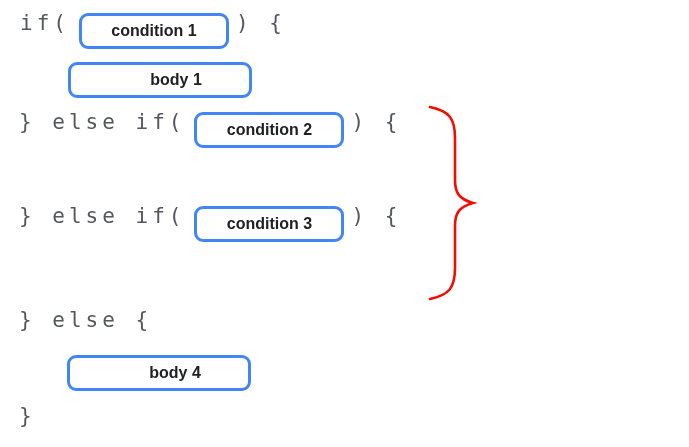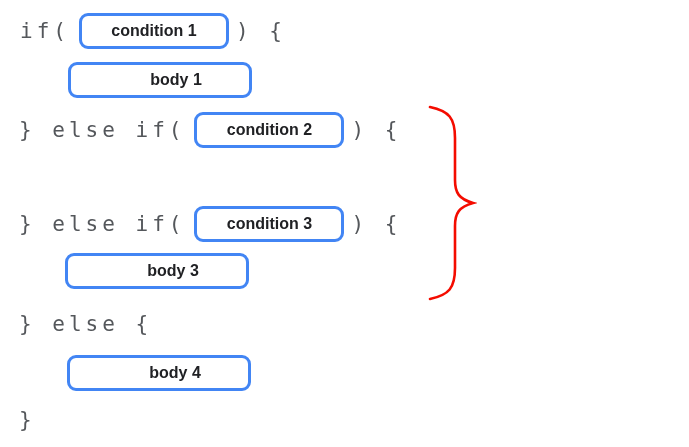--- a/index.html
+++ b/index.html
@@ -11,21 +11,21 @@
     position: relative;
     width: 689px;
     height: 447px;
     background: #ffffff;
     overflow: hidden;
     font-family: "Liberation Sans", sans-serif;
   }
   .row {
     position: absolute;
     display: flex;
-    align-items: center;
+    align-items: flex-start;
   }
   .code {
     font-family: "DejaVu Sans Mono", monospace;
     font-size: 21px;
     letter-spacing: 4px;
     color: #54575b;
     white-space: pre;
     line-height: 1;
   }
   .box {
@@ -84,23 +84,20 @@
     <span class="code mL">) {</span>
   </div>
 
 
   <div class="row" style="left:19px; top:206px; height:36px;">
     <span class="code mR">} else if(</span>
     <span class="box cond">condition 3</span>
     <span class="code mL">) {</span>
   </div>
 
-  <div class="row" style="left:65px; top:253px; height:36px;">
-    <span class="box body">body 3</span>
-  </div>
 
   <div class="row" style="left:19px; top:310px; height:28px;">
     <span class="code">} else {</span>
   </div>
 
   <div class="row" style="left:67px; top:355px; height:36px;">
     <span class="box body">body 4</span>
   </div>
 
   <div class="row" style="left:19px; top:406px; height:28px;">

